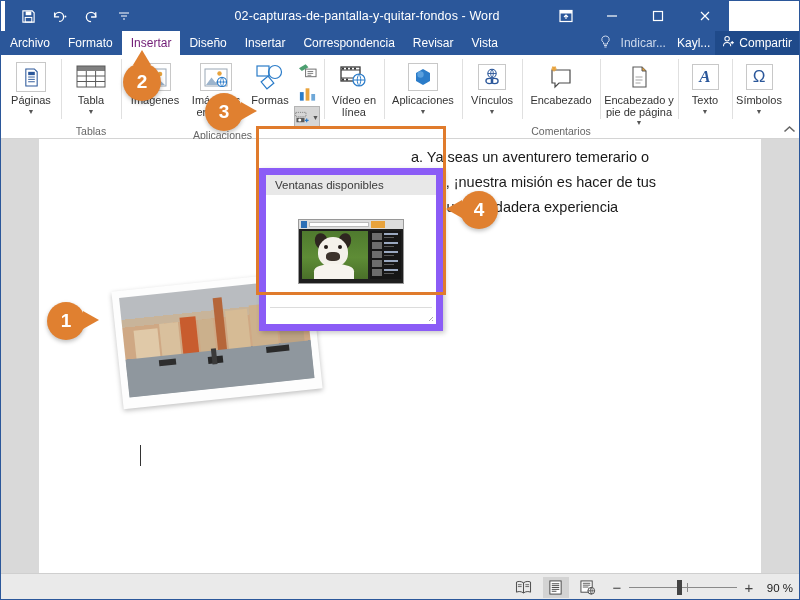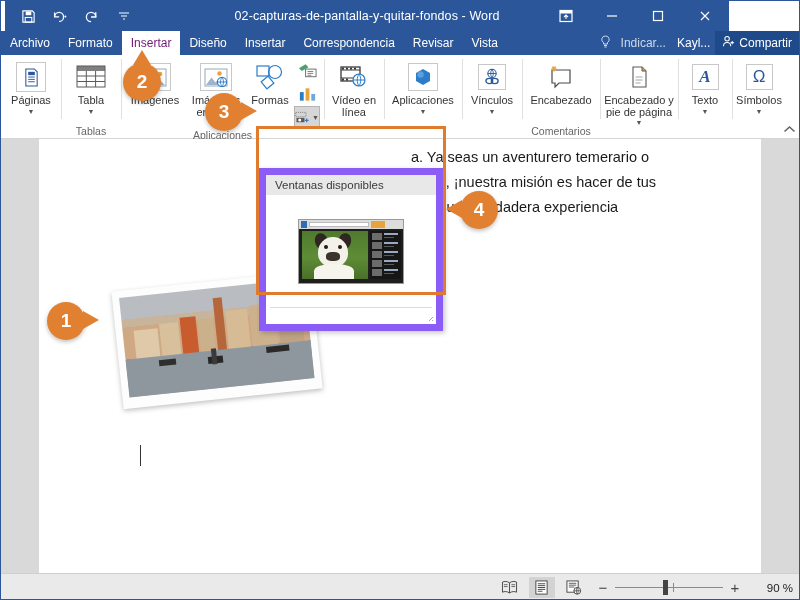--- a/index.html
+++ b/index.html
@@ -280,21 +280,21 @@
   .zoom-slider { display: flex; align-items: center; gap: 6px; margin-left: 4px; }
   .zs-minus, .zs-plus { font-size: 15px; color: #444; width: 12px; text-align: center; }
   .zs-track { width: 108px; height: 1px; background: #8a8a8a; position: relative; }
   .zs-thumb {
     position: absolute; left: 48px; top: -7px;
     width: 5px; height: 15px; background: #444;
   }
   .zs-tick {
     position: absolute; left: 58px; top: -4px; width: 1px; height: 9px; background: #8a8a8a;
   }
-  .zoom-pct { font-size: 11.5px; color: #222; margin-left: 20px; white-space: nowrap; }
+  .zoom-pct { font-size: 11.5px; color: #222; margin-left: 6px; white-space: nowrap; }
 </style>
 </head>
 <body>
 
 <div id="app">
 
   <div class="titlebar">
     <div class="qat">
       <div class="qat-btn">
         <svg width="15" height="15" viewBox="0 0 16 16">

